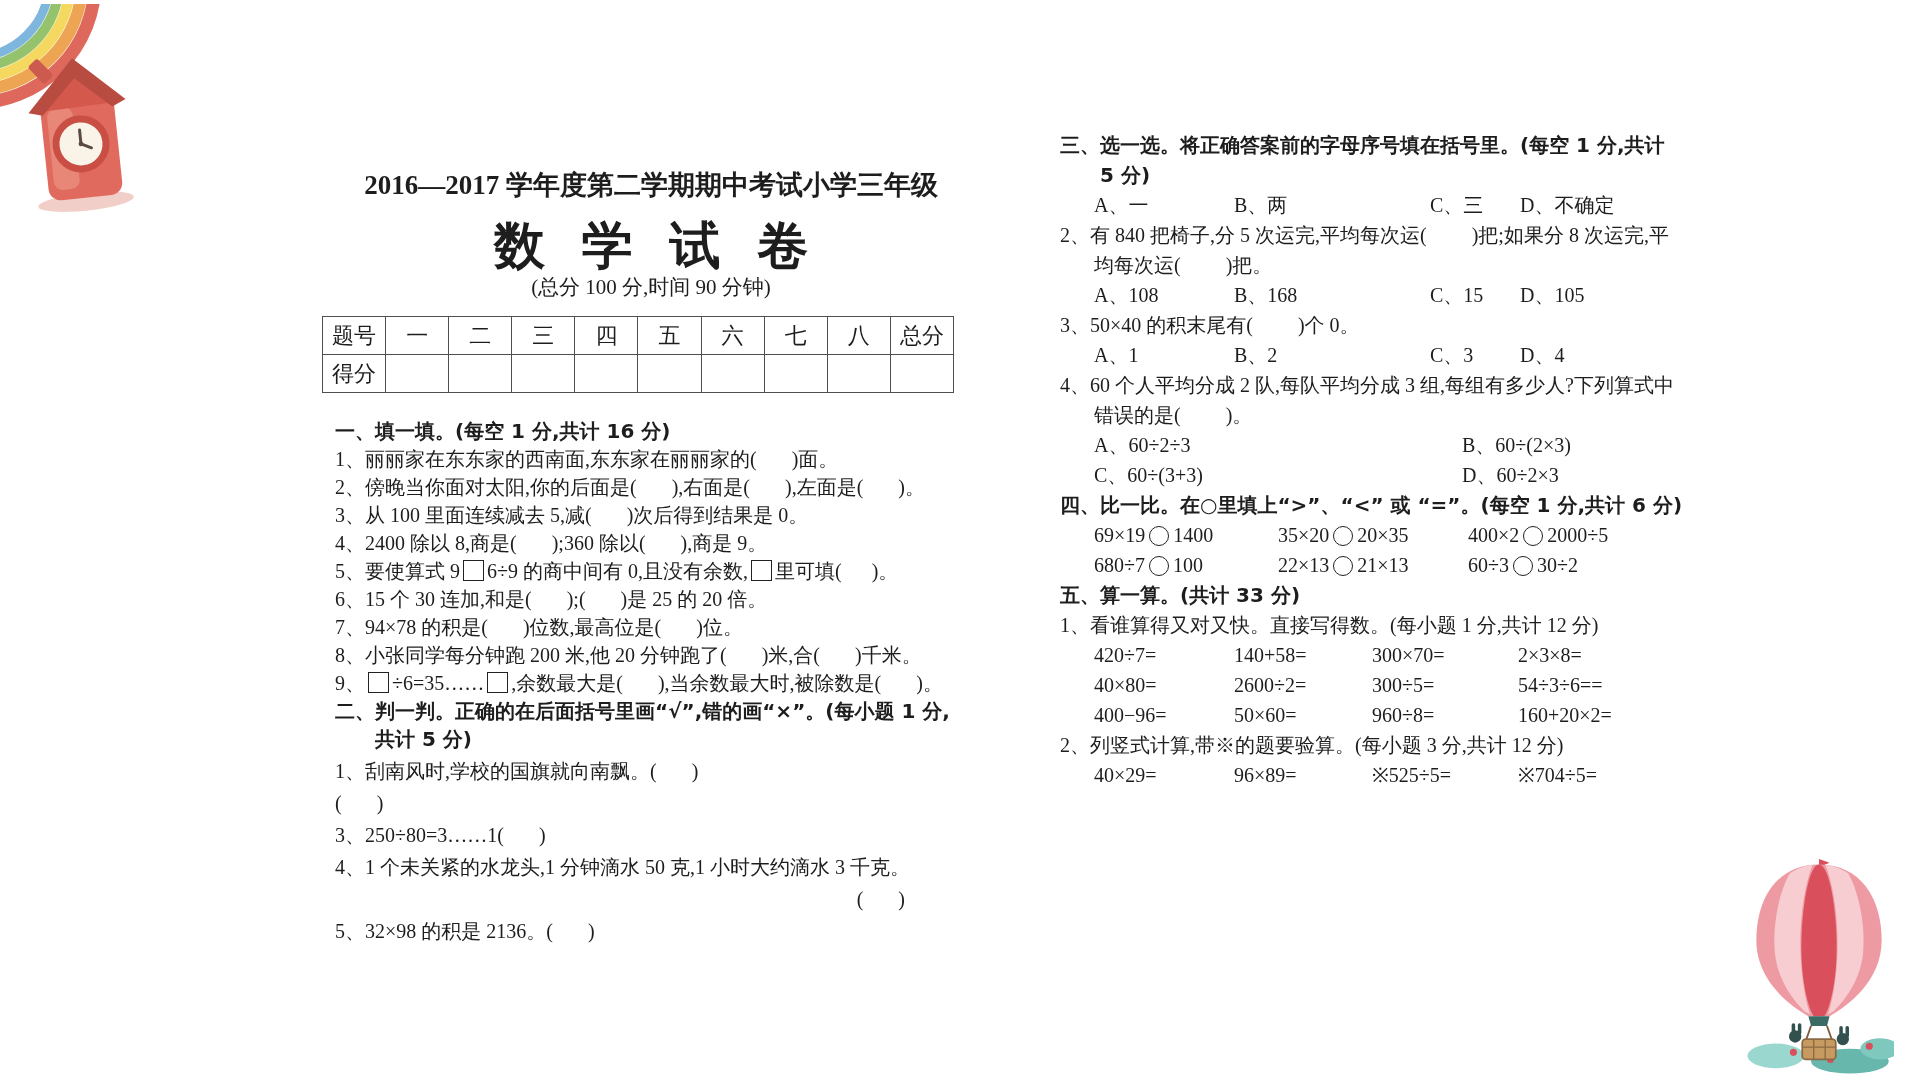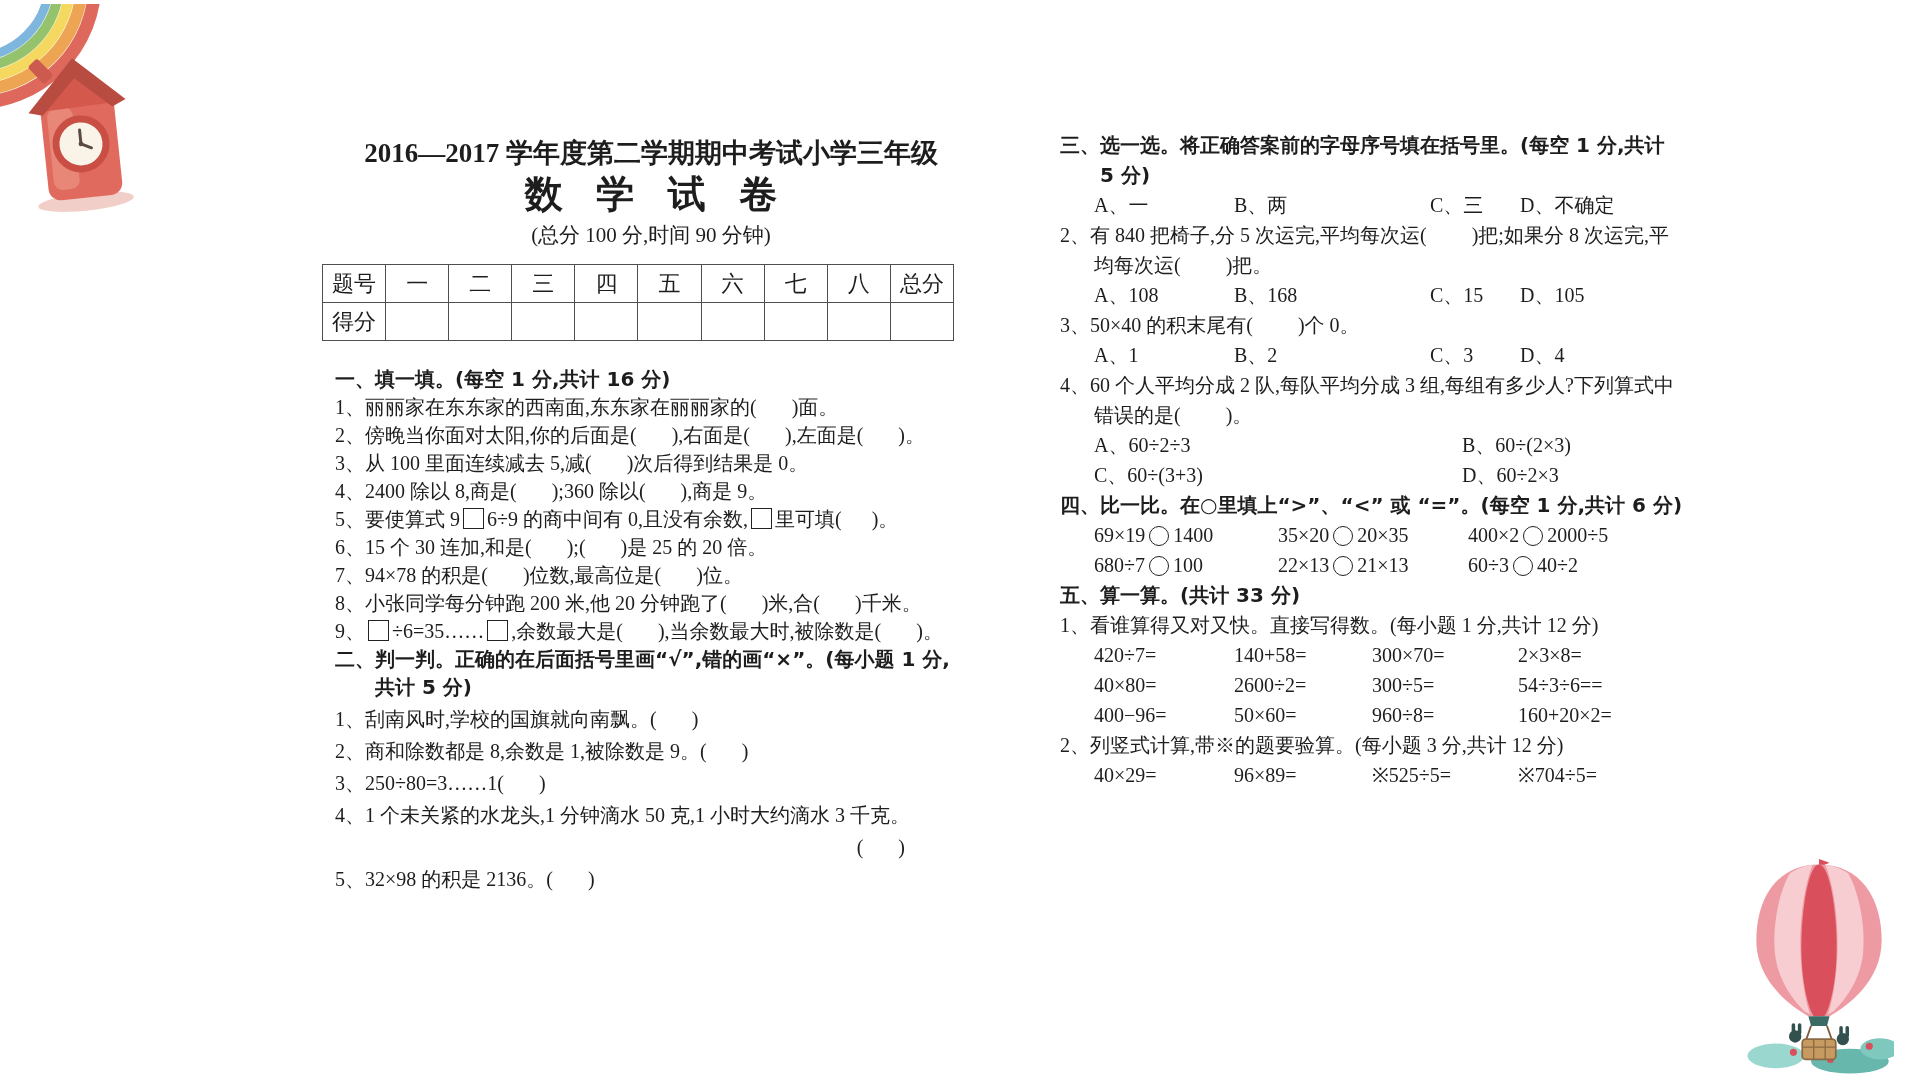--- a/index.html
+++ b/index.html
@@ -8,22 +8,22 @@
 
   .deco { position:absolute; pointer-events:none; }
   .deco-rainbow { left:-8px; top:4px; width:195px; height:232px; }
   .deco-balloon { right:26px; bottom:2px; width:150px; height:226px; }
 
   .col { position:absolute; }
   .col-left  { left:335px; top:138px; width:632px; font-size:20px; line-height:28px; }
   .col-right { left:1060px; top:130px; width:625px; font-size:20px; line-height:30px; }
 
   .exam-header { text-align:center; }
-  .hdr-line  { font-size:27px; font-weight:bold; line-height:30px; white-space:pre-wrap; }
-  .hdr-title { font-size:38px; font-weight:bold; letter-spacing:12px; text-indent:12px; margin-top:4px; line-height:44px; }
+  .hdr-line  { font-size:27px; font-weight:bold; line-height:30px; white-space:pre-wrap;margin-top:32px; }
+  .hdr-title { font-size:51px; font-weight:bold; letter-spacing:12px; text-indent:12px; margin-top:24px; line-height:44px; }
   .hdr-meta  { font-size:21px; margin-top:6px; line-height:26px; white-space:pre-wrap; }
 
   table.score-table { margin-top:16px; margin-left:-13px; width:632px; border-collapse:collapse; table-layout:fixed; }
   table.score-table td { border:1.5px solid #4f4f4f; height:38px; text-align:center; vertical-align:middle;
                          font-size:22px; line-height:19px; }
 
   .section1 { margin-top:24px; }
   .sec-heading { font-family:"DejaVu Sans","Liberation Sans",sans-serif; font-weight:bold;
                  padding-left:40px; text-indent:-40px; white-space:pre-wrap; }
   .q { padding-left:34px; text-indent:-34px; white-space:pre-wrap; }
@@ -143,21 +143,21 @@
     <div class="q">6、15 个 30 连加,和是(       );(       )是 25 的 20 倍。</div>
     <div class="q">7、94×78 的积是(       )位数,最高位是(       )位。</div>
     <div class="q">8、小张同学每分钟跑 200 米,他 20 分钟跑了(       )米,合(       )千米。</div>
     <div class="q"><span>9、</span><span class="sq"></span><span>÷6=35……</span><span class="sq"></span><span>,余数最大是(       ),当余数最大时,被除数是(       )。</span></div>
   </div>
 
   <div class="section2">
     <div class="sec-heading">二、判一判。正确的在后面括号里画“√”,错的画“×”。(每小题 1 分,共计 5 分)</div>
     <div class="judge">
       <div class="jq"><span>1、刮南风时,学校的国旗就向南飘。</span><span class="jbr">(       )</span></div>
-      <div class="jq"><span>2、商和除数都是 8,余数是 1,被除数是 9。</span><span class="jbr">(       )</span></div>
+      <div class="jq"><span class="jbr">(       )</span></div>
       <div class="jq"><span>3、250÷80=3……1</span><span class="jbr">(       )</span></div>
       <div class="jq jq-full"><span>4、1 个未关紧的水龙头,1 分钟滴水 50 克,1 小时大约滴水 3 千克。</span></div>
       <div class="jq jq-right"><span class="jbr">(       )</span></div>
       <div class="jq"><span>5、32×98 的积是 2136。</span><span class="jbr">(       )</span></div>
     </div>
   </div>
 </div>
 
 <div class="col col-right">
 
@@ -194,21 +194,21 @@
 
   <div class="sec-heading">四、比一比。在○里填上“&gt;”、“&lt;” 或 “=”。(每空 1 分,共计 6 分)</div>
   <div class="cmp-row">
     <div><span>69×19</span><span class="circ"></span><span>1400</span></div>
     <div><span>35×20</span><span class="circ"></span><span>20×35</span></div>
     <div><span>400×2</span><span class="circ"></span><span>2000÷5</span></div>
   </div>
   <div class="cmp-row">
     <div><span>680÷7</span><span class="circ"></span><span>100</span></div>
     <div><span>22×13</span><span class="circ"></span><span>21×13</span></div>
-    <div><span>60÷3</span><span class="circ"></span><span>40÷2</span></div>
+    <div><span>60÷3</span><span class="circ"></span><span>30÷2</span></div>
   </div>
 
   <div class="sec-heading">五、算一算。(共计 33 分)</div>
   <div class="q">1、看谁算得又对又快。直接写得数。(每小题 1 分,共计 12 分)</div>
   <div class="calc-row">
     <span>420÷7=</span>
     <span>140+58=</span>
     <span>300×70=</span>
     <span>2×3×8=</span>
   </div>

